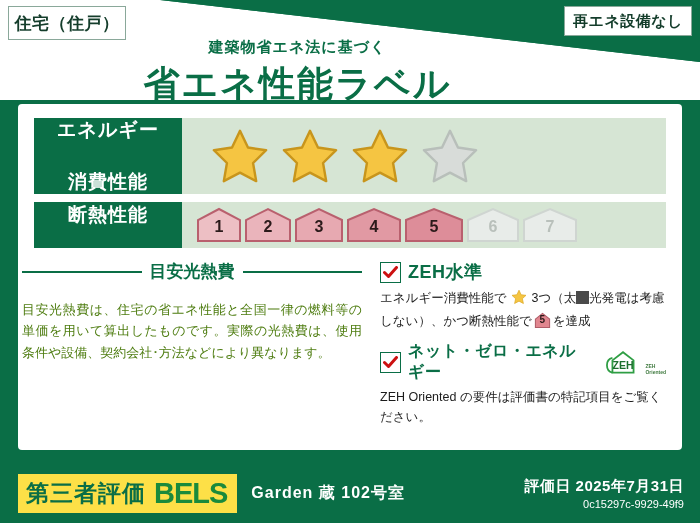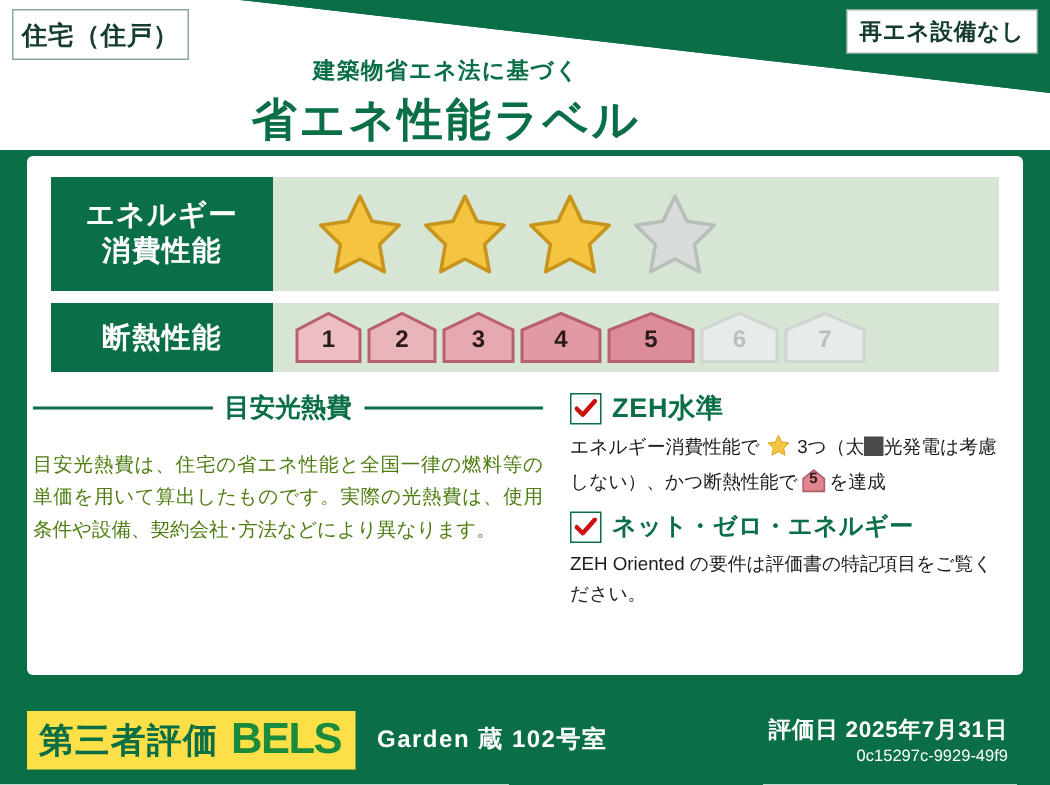--- a/index.html
+++ b/index.html
@@ -52,21 +52,21 @@
     font-size: 15px;
   }
 
   
   .title-wrap {
     position: absolute; left: 0; top: 38px; width: 595px;
     text-align: center; color: #0a6e46;
   }
   .title-sub { font-size: 15px; font-weight: bold; letter-spacing: 1px; }
   .title-main {
-    font-size: 30px; font-weight: bold; letter-spacing: 2px;
+    font-size: 36px; font-weight: bold; letter-spacing: 2px;
     margin-top: 3px;
   }
 
   
   .panel {
     position: absolute;
     left: 18px; top: 104px;
     width: 664px; height: 346px;
     background: #fff;
     border-radius: 4px;
@@ -78,21 +78,21 @@
     margin: 0 16px;
     height: 76px;
   }
   .metric-row.row-energy { margin-top: 14px; }
   .metric-row.row-insul { margin-top: 8px; height: 46px; }
 
   .metric-label {
     background: #0a6e46; color: #fff;
     width: 148px;
     display: flex; flex-direction: column;
-    align-items: center; justify-content: center;
+    align-items: center; justify-content: space-between;
     font-weight: bold; letter-spacing: 1px;
     flex: 0 0 148px;
   }
   .row-energy .metric-label { font-size: 19px; line-height: 1.25; }
   .row-insul .metric-label { font-size: 19px; }
 
   .metric-value {
     background: #d6e5d4;
     flex: 1;
     display: flex; align-items: center;
@@ -220,21 +220,21 @@
     font-size: 29px; font-weight: bold; color: #1a8a3c;
     letter-spacing: -1px;
     font-family: "Liberation Sans", sans-serif;
     text-align: right;
   }
   .unit-name {
     color: #fff; font-size: 16px; font-weight: bold;
     margin-left: 14px; letter-spacing: 1px;
   }
   .bottom-right {
-    margin-left: auto; margin-right: 28px;
+    margin-left: auto; margin-right: 16px;
     text-align: right; color: #fff;
   }
   .eval-date { font-size: 15px; font-weight: bold; letter-spacing: 0.5px; }
   .eval-id { font-size: 11px; font-weight: normal; margin-top: 2px; text-align: right; }
 </style>
 </head>
 <body>
 
 <div class="label-root">
 
@@ -359,20 +359,31 @@
         </div>
 
         <div class="zeh-block">
           <div class="zeh-head">
             <span class="check-box">
               <svg width="15" height="13" viewBox="0 0 15 13" aria-hidden="true">
                 <path d="M1.5 6.5 L5.5 10.5 L13.5 1.5" stroke="#cc1111" stroke-width="3" fill="none" stroke-linecap="round" stroke-linejoin="round"></path>
               </svg>
             </span>
             <span class="zeh-title small">ネット・ゼロ・エネルギー</span>
+            <span class="zeh-logo">
+              <svg width="40" height="26" viewBox="0 0 48 32" aria-hidden="true">
+                <path d="M11 29 L11 14 L24 4 L37 14 L37 29 Z" fill="none" stroke="#2f9e44" stroke-width="2.2"></path>
+                <path d="M11 29 C2 27 2 13 11 11" fill="none" stroke="#2f9e44" stroke-width="2.2"></path>
+                <text x="24" y="24" font-size="13" font-weight="bold" fill="#1c6e2e" text-anchor="middle" font-family="Liberation Sans, sans-serif">ZEH</text>
+              </svg>
+              <span class="zeh-logo-sub">
+                <span>ZEH</span><br>
+                <span>Oriented</span>
+              </span>
+            </span>
           </div>
           <div class="zeh-body">ZEH Oriented の要件は評価書の特記項目をご覧ください。</div>
         </div>
 
       </div>
     </div>
   </div>
 
   <div class="bottom">
     <div class="bels-box">

